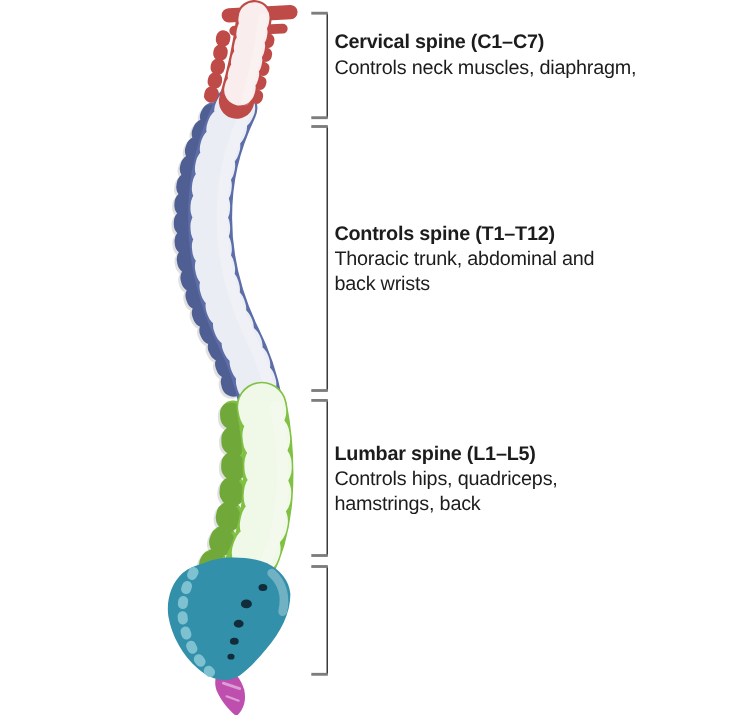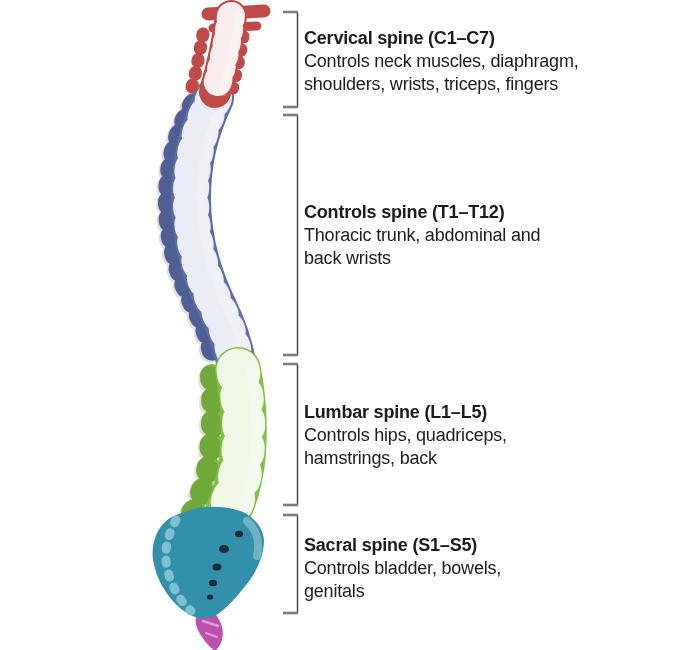--- a/index.html
+++ b/index.html
@@ -113,34 +113,28 @@
         <line x1="297.5" y1="515" x2="297.5" y2="613" stroke-width="1.4"></line>
         <line x1="283" y1="515" x2="298" y2="515" stroke="#7d7d7d" stroke-width="2.6"></line>
         <line x1="283" y1="613" x2="298" y2="613" stroke="#7d7d7d" stroke-width="2.6"></line>
       </g>
     </g>
   </svg>
 
   <div class="label" style="top:27px">
     <div class="label-title">Cervical spine (C1–C7)</div>
     <div class="label-line">Controls neck muscles, diaphragm,</div>
-    <div class="label-line">shoulders, wrists, triceps, fingers</div>
   </div>
 
   <div class="label" style="top:201px">
     <div class="label-title">Controls spine (T1–T12)</div>
     <div class="label-line">Thoracic trunk, abdominal and</div>
     <div class="label-line">back wrists</div>
   </div>
 
   <div class="label" style="top:401px">
     <div class="label-title">Lumbar spine (L1–L5)</div>
     <div class="label-line">Controls hips, quadriceps,</div>
     <div class="label-line">hamstrings, back</div>
   </div>
 
-  <div class="label" style="top:534px">
-    <div class="label-title">Sacral spine (S1–S5)</div>
-    <div class="label-line">Controls bladder, bowels,</div>
-    <div class="label-line">genitals</div>
-  </div>
 
 </div>
 
 </body></html>

